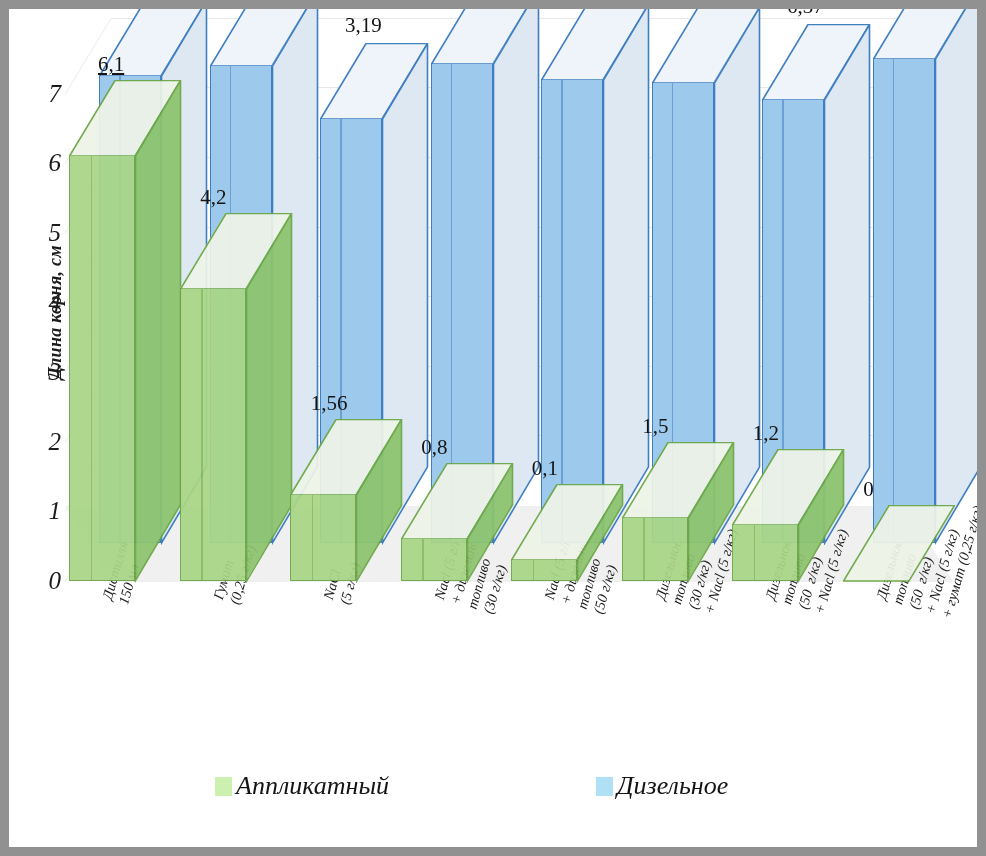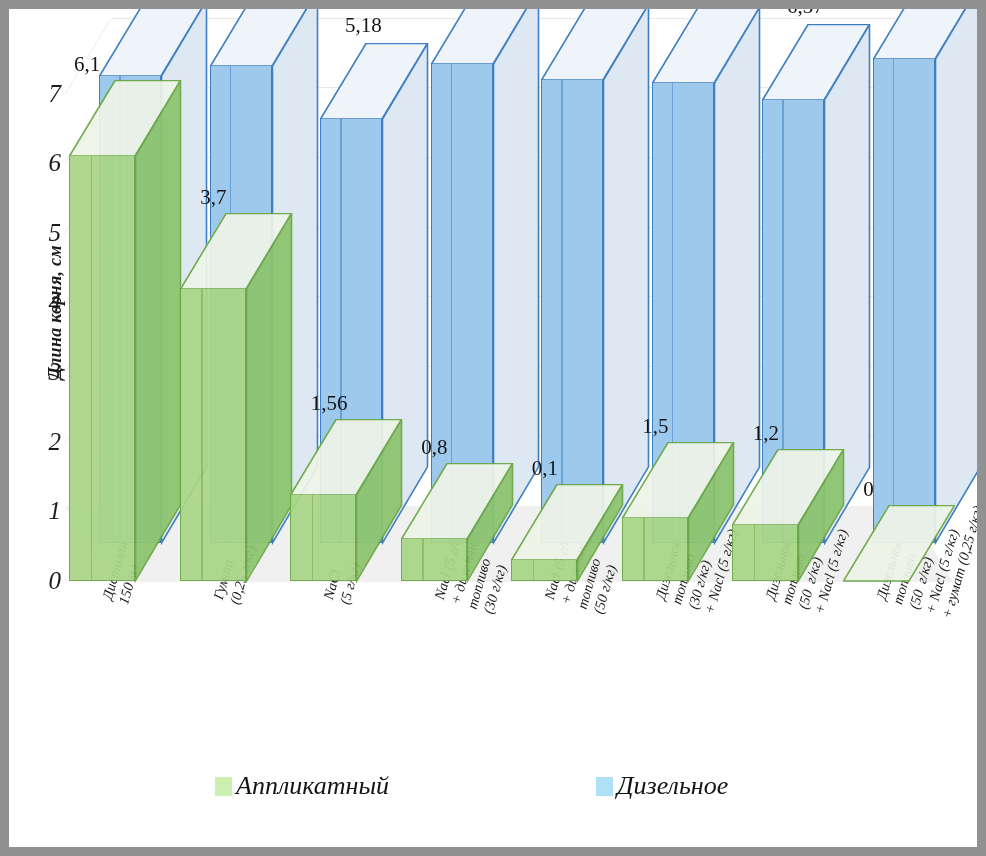--- a/index.html
+++ b/index.html
@@ -187,21 +187,21 @@
           <svg width="112" height="78" style="position: absolute; left: 0px; top: 71.44px;">
             <polygon points="0.5,76 66,76 111.5,0.5 46,0.5" fill="none" stroke="#6aa644" stroke-width="1.6"></polygon>
           </svg>
           <div style="position: absolute; left: 66px; top: 71.44px; width: 46px; height: 500.56px; background: rgb(141, 196, 110); clip-path: polygon(0px 76px, 46px 0px, 46px 424.56px, 0px 500.56px);"></div>
           <svg width="48" height="502.55999999999995" style="position: absolute; left: 66px; top: 71.44px;">
             <polygon points="0.5,76 45.5,0.5 45.5,424.55999999999995 0.5,500.55999999999995" fill="none" stroke="#6aa644" stroke-width="1.6"></polygon>
           </svg>
           <div style="position: absolute; left: 0px; top: 147.44px; width: 66px; height: 424.56px; background: rgb(169, 214, 134); border-top: none; border-right: 1.6px solid rgb(106, 166, 68); border-bottom: 1.6px solid rgb(106, 166, 68); border-left: 1.6px solid rgb(106, 166, 68); border-image: initial;"></div>
           <div style="position: absolute; left: 21.78px; top: 147.44px; width: 1.4px; height: 424.56px; background: rgb(106, 166, 68); opacity: 0.55;"></div>
         </div>
-        <div class="val-label" style="left: 65px; top: 45.44px; z-index: 200;">6,1</div>
+        <div class="val-label" style="left: 89px; top: 45.44px; z-index: 200; text-decoration: underline;">6,1</div>
         <div class="bar3d" style="left: 200.5px; top: 0px; height: 838px; width: 108px; z-index: 11; position: absolute; margin-top: -38px;">
           <div style="position: absolute; left: 0px; top: 19.24px; width: 108px; height: 76px; background: rgb(238, 244, 250); clip-path: polygon(0px 76px, 62px 76px, 108px 0px, 46px 0px);"></div>
           <svg width="108" height="78" style="position: absolute; left: 0px; top: 19.24px;">
             <polygon points="0.5,76 62,76 107.5,0.5 46,0.5" fill="none" stroke="#3f7fc1" stroke-width="1.6"></polygon>
           </svg>
           <div style="position: absolute; left: 62px; top: 19.24px; width: 46px; height: 552.76px; background: rgb(221, 232, 242); clip-path: polygon(0px 76px, 46px 0px, 46px 476.76px, 0px 552.76px);"></div>
           <svg width="48" height="554.76" style="position: absolute; left: 62px; top: 19.24px;">
             <polygon points="0.5,76 45.5,0.5 45.5,476.75999999999993 0.5,552.76" fill="none" stroke="#3f7fc1" stroke-width="1.6"></polygon>
           </svg>
           <div style="position: absolute; left: 0px; top: 95.24px; width: 62px; height: 476.76px; background: rgb(157, 201, 236); border-top: none; border-right: 1.6px solid rgb(63, 127, 193); border-bottom: 1.6px solid rgb(63, 127, 193); border-left: 1.6px solid rgb(63, 127, 193); border-image: initial;"></div>
@@ -212,34 +212,34 @@
           <svg width="112" height="78" style="position: absolute; left: 0px; top: 203.68px;">
             <polygon points="0.5,76 66,76 111.5,0.5 46,0.5" fill="none" stroke="#6aa644" stroke-width="1.6"></polygon>
           </svg>
           <div style="position: absolute; left: 66px; top: 203.68px; width: 46px; height: 368.32px; background: rgb(141, 196, 110); clip-path: polygon(0px 76px, 46px 0px, 46px 292.32px, 0px 368.32px);"></div>
           <svg width="48" height="370.32" style="position: absolute; left: 66px; top: 203.68px;">
             <polygon points="0.5,76 45.5,0.5 45.5,292.32 0.5,368.32" fill="none" stroke="#6aa644" stroke-width="1.6"></polygon>
           </svg>
           <div style="position: absolute; left: 0px; top: 279.68px; width: 66px; height: 292.32px; background: rgb(169, 214, 134); border-top: none; border-right: 1.6px solid rgb(106, 166, 68); border-bottom: 1.6px solid rgb(106, 166, 68); border-left: 1.6px solid rgb(106, 166, 68); border-image: initial;"></div>
           <div style="position: absolute; left: 21.78px; top: 279.68px; width: 1.4px; height: 292.32px; background: rgb(106, 166, 68); opacity: 0.55;"></div>
         </div>
-        <div class="val-label" style="left: 191.2px; top: 177.68px; z-index: 200;">3,7</div>
+        <div class="val-label" style="left: 191.2px; top: 177.68px; z-index: 200;">4,2</div>
         <div class="bar3d" style="left: 311px; top: 0px; height: 838px; width: 108px; z-index: 12; position: absolute; margin-top: -38px;">
           <div style="position: absolute; left: 0px; top: 72.136px; width: 108px; height: 76px; background: rgb(238, 244, 250); clip-path: polygon(0px 76px, 62px 76px, 108px 0px, 46px 0px);"></div>
           <svg width="108" height="78" style="position: absolute; left: 0px; top: 72.136px;">
             <polygon points="0.5,76 62,76 107.5,0.5 46,0.5" fill="none" stroke="#3f7fc1" stroke-width="1.6"></polygon>
           </svg>
           <div style="position: absolute; left: 62px; top: 72.136px; width: 46px; height: 499.864px; background: rgb(221, 232, 242); clip-path: polygon(0px 76px, 46px 0px, 46px 423.864px, 0px 499.864px);"></div>
           <svg width="48" height="501.864" style="position: absolute; left: 62px; top: 72.136px;">
             <polygon points="0.5,76 45.5,0.5 45.5,423.864 0.5,499.864" fill="none" stroke="#3f7fc1" stroke-width="1.6"></polygon>
           </svg>
           <div style="position: absolute; left: 0px; top: 148.136px; width: 62px; height: 423.864px; background: rgb(157, 201, 236); border-top: none; border-right: 1.6px solid rgb(63, 127, 193); border-bottom: 1.6px solid rgb(63, 127, 193); border-left: 1.6px solid rgb(63, 127, 193); border-image: initial;"></div>
           <div style="position: absolute; left: 20.46px; top: 148.136px; width: 1.4px; height: 423.864px; background: rgb(63, 127, 193); opacity: 0.55;"></div>
         </div>
-        <div class="val-label" style="left: 336px; top: 6.136px; z-index: 200;">5,18</div>
+        <div class="val-label" style="left: 336px; top: 6.136px; z-index: 200;">3,19</div>
         <div class="bar3d" style="left: 281px; top: 0px; height: 838px; width: 112px; z-index: 52; position: absolute; opacity: 0.93;">
           <div style="position: absolute; left: 0px; top: 409.696px; width: 112px; height: 76px; background: rgb(238, 244, 232); clip-path: polygon(0px 76px, 66px 76px, 112px 0px, 46px 0px);"></div>
           <svg width="112" height="78" style="position: absolute; left: 0px; top: 409.696px;">
             <polygon points="0.5,76 66,76 111.5,0.5 46,0.5" fill="none" stroke="#6aa644" stroke-width="1.6"></polygon>
           </svg>
           <div style="position: absolute; left: 66px; top: 409.696px; width: 46px; height: 162.304px; background: rgb(141, 196, 110); clip-path: polygon(0px 76px, 46px 0px, 46px 86.304px, 0px 162.304px);"></div>
           <svg width="48" height="164.30399999999997" style="position: absolute; left: 66px; top: 409.696px;">
             <polygon points="0.5,76 45.5,0.5 45.5,86.30399999999999 0.5,162.30399999999997" fill="none" stroke="#6aa644" stroke-width="1.6"></polygon>
           </svg>
           <div style="position: absolute; left: 0px; top: 485.696px; width: 66px; height: 86.304px; background: rgb(169, 214, 134); border-top: none; border-right: 1.6px solid rgb(106, 166, 68); border-bottom: 1.6px solid rgb(106, 166, 68); border-left: 1.6px solid rgb(106, 166, 68); border-image: initial;"></div>

